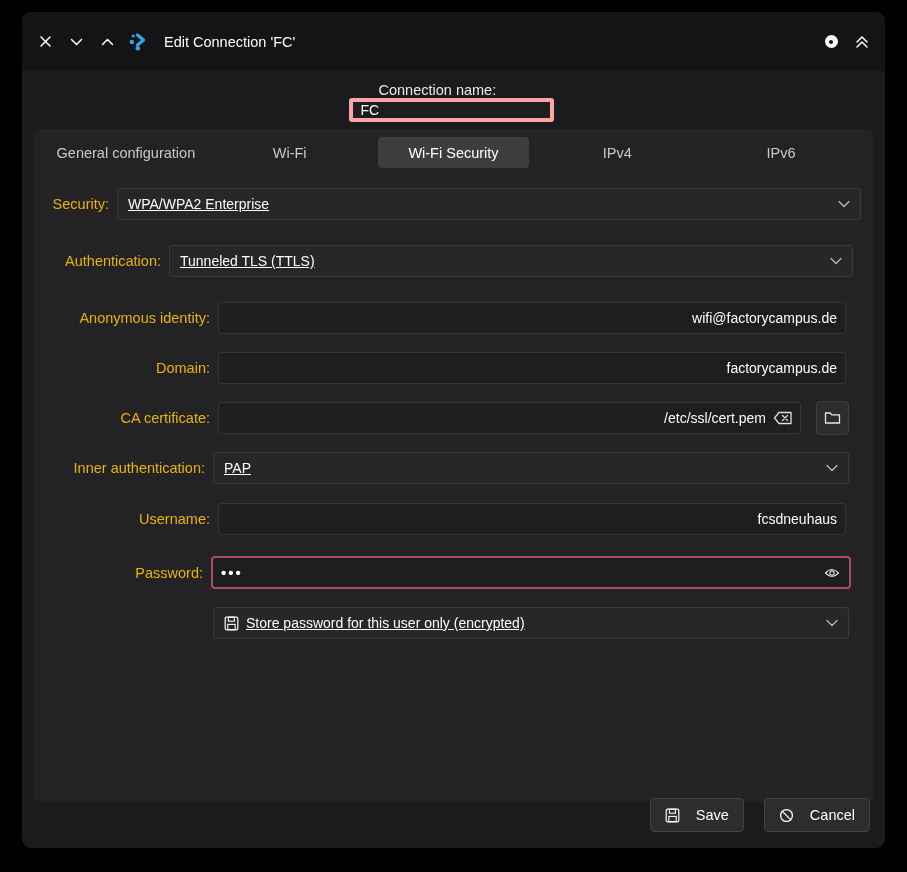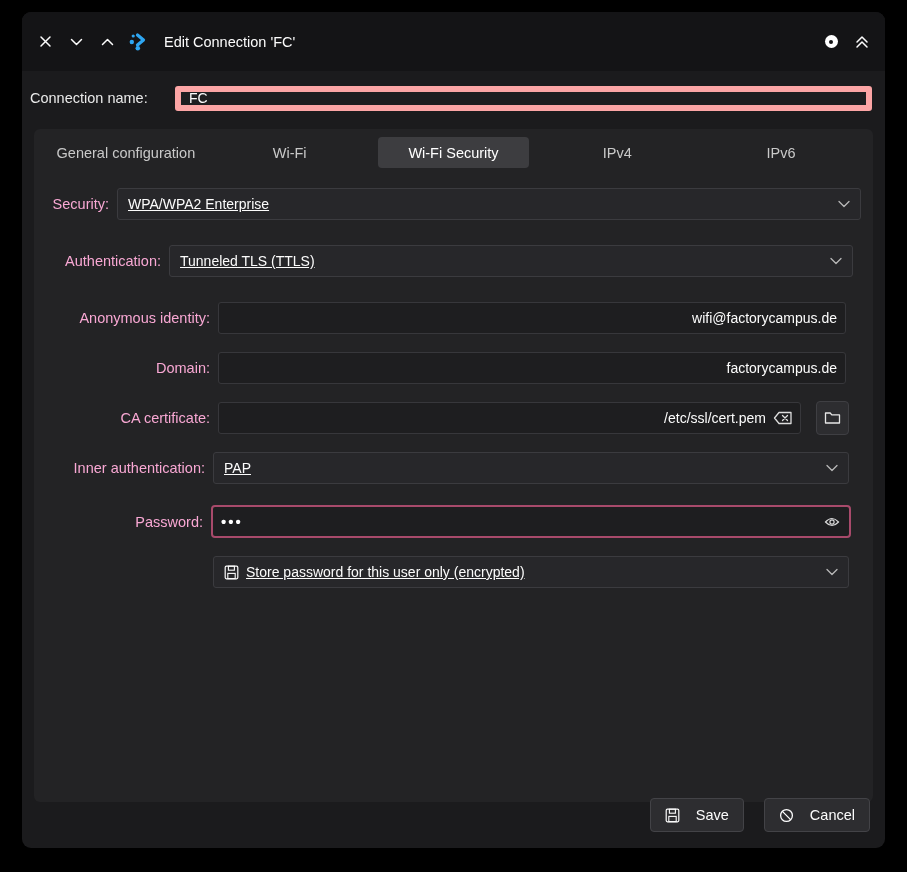--- a/index.html
+++ b/index.html
@@ -15,43 +15,43 @@
   .titlebar{
     height:37px;background:#141416;display:flex;align-items:center;
     padding:11px 12px;gap:9px;
   }
   .tb-btn{width:22px;height:22px;display:flex;align-items:center;justify-content:center;cursor:default;}
   .tb-title{font-size:14.5px;color:#fcfcfc;margin-left:6px;}
   .tb-spacer{flex:1;}
   .tb-circle{width:13px;height:13px;border-radius:50%;background:#fff;position:relative;}
   .tb-circle::after{content:"";position:absolute;left:4.5px;top:4.5px;width:4px;height:4px;border-radius:50%;background:#141416;}
   
-  .conn-row{margin:11px 13px 0 8px;display:flex;align-items:center;height:32px;}
+  .conn-row{margin:11px 13px 0 8px;display:flex;align-items:center;height:32px;flex-direction:column;}
   .conn-row label{width:145px;font-size:14.5px;color:#eaeaea;}
   .text-input{
-    flex:1;height:25px;background:#1e1e20;border:6px solid #fca5a5;border-radius:3px;
+    flex:1;height:25px;background:#1e1e20;border:4px solid #fca5a5;border-radius:3px;
     color:#fcfcfc;font-size:14px;padding:0 8px;box-sizing:border-box;outline:none;
     font-family:"Liberation Sans",sans-serif;
   }
   
   .panel{
     margin:15px 12px 0 12px;height:673px;background:#232325;border-radius:6px;
     box-sizing:border-box;padding-top:8px;
   }
   .tabbar{display:flex;margin:0 10px;height:31px;}
   .tab{
     flex:1;display:flex;align-items:center;justify-content:center;
     font-size:14.5px;color:#c9c9c9;border-radius:4px;cursor:default;margin:0 6px;
   }
   .tab.selected{background:#3d3d40;color:#ffffff;}
   
   .frow{display:flex;align-items:center;height:32px;margin:18px 0 0 0;}
   .frow .flabel{
     width:var(--lw);text-align:right;padding-right:8px;box-sizing:border-box;
-    font-size:14.5px;color:#f9a8d4;flex:none;
+    font-size:14.5px;color:#eab308;flex:none;
   }
   .frow .fwrap{flex:1;margin-right:var(--rm);display:flex;align-items:center;position:relative;}
   .combo{
     flex:1;height:32px;background:#27272a;border:1px solid #3b3b3f;border-radius:3px;
     display:flex;align-items:center;padding:0 10px;box-sizing:border-box;font-size:14px;color:#fcfcfc;text-decoration:underline;
   }
   .combo .cval{flex:1;display:flex;align-items:center;gap:7px;}
   .finput{
     flex:1;height:32px;background:#1e1e20;border:1px solid #37373b;border-radius:3px;
     color:#fcfcfc;font-size:14px;padding:0 8px;box-sizing:border-box;outline:none;
@@ -221,20 +221,26 @@
           <span class="cval">PAP</span>
           <span>
             <svg width="12" height="8" viewBox="0 0 12 8">
                 <polyline points="1,1.5 6,6.5 11,1.5" stroke="#b8b8b8" stroke-width="1.3" fill="none" stroke-linecap="round" stroke-linejoin="round"></polyline>
               </svg>
           </span>
         </div>
       </div>
     </div>
 
+    <div class="frow row-user" style="--lw:184px;--rm:27px">
+      <div class="flabel">Username:</div>
+      <div class="fwrap">
+        <input class="finput" type="text" value="fcsdneuhaus" style="">
+      </div>
+    </div>
 
     <div class="frow row-pass" style="--lw:177px;--rm:22px">
       <div class="flabel">Password:</div>
       <div class="fwrap">
         <div class="pass-field">
           <span class="pass-dots">•••</span>
           <span class="inline-icon-btn" style="right:9px;">
             <span>
               <svg width="16" height="12" viewBox="0 0 16 12">
                 <path d="M1.5 6 Q8 -1 14.5 6 Q8 13 1.5 6 Z" stroke="#d8d8d8" stroke-width="1.2" fill="none"></path>

